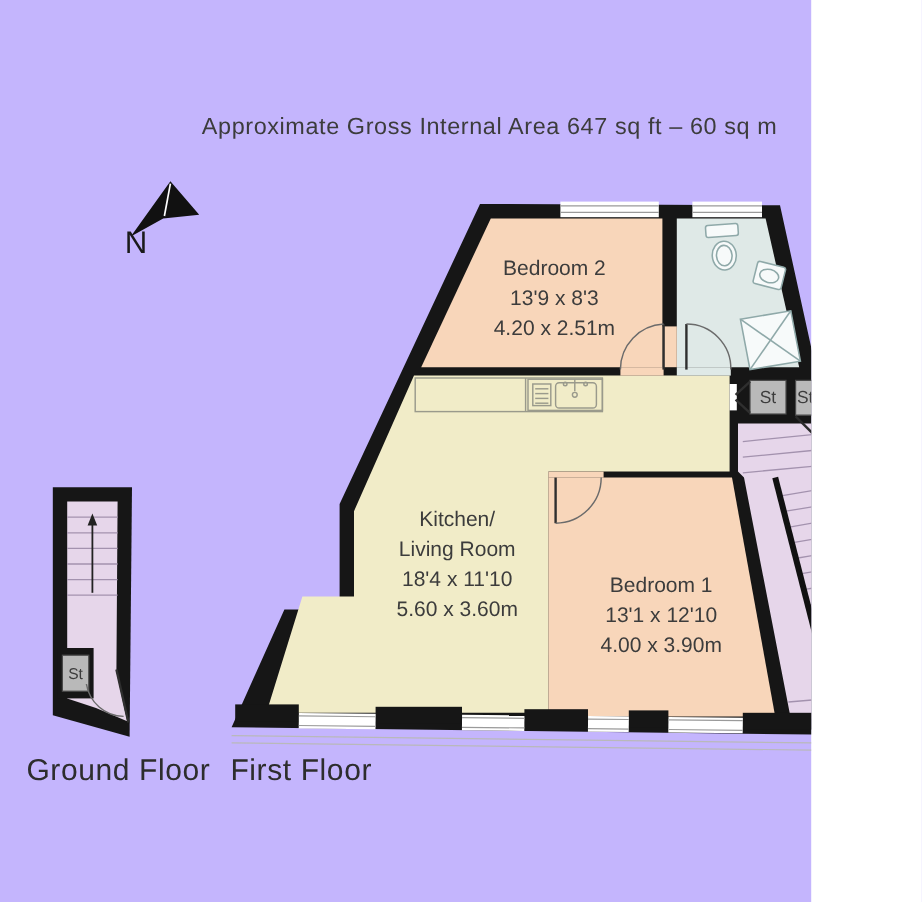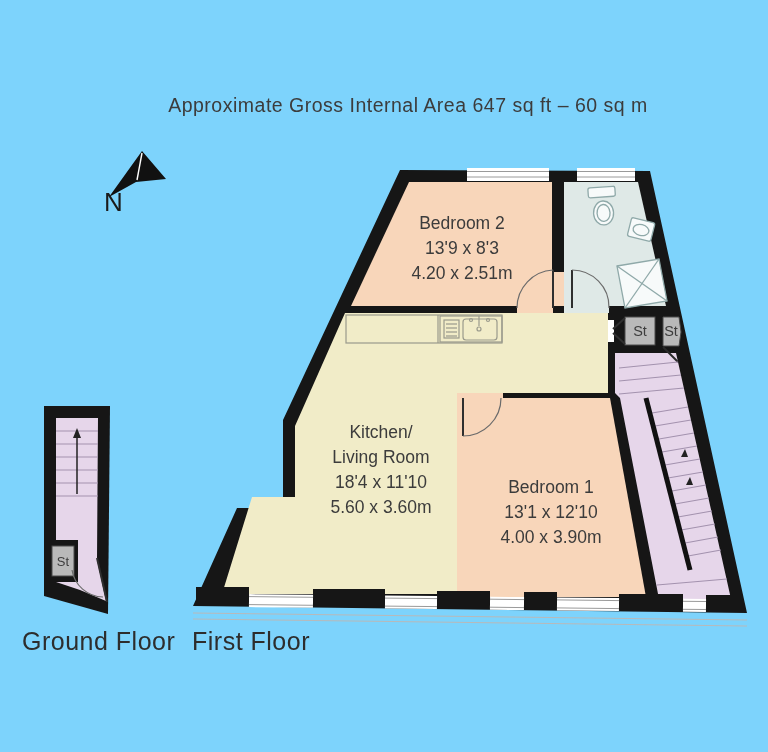--- a/index.html
+++ b/index.html
@@ -1,16 +1,16 @@
 <!DOCTYPE html>
 <html style="--c-wall: #161616; --c-bedroom: #f8d6ba; --c-kitchen: #f1ecc8; --c-bathroom: #dfe9e7; --c-stairs: #e6d6ea; --c-storage: #b9b9b9; --c-fixture: #8fa9a9; --c-tread: #a392ae; --c-text: #3c3c3c;"><head>
 <meta charset="utf-8">
 <style>
   html,body{margin:0;padding:0;background:#ffffff;}
-  .page{position:relative;width:768px;height:752px;background:#7dd3fc;overflow:hidden;
+  .page{position:relative;width:676px;height:752px;background:#c4b5fd;overflow:hidden;
         font-family:"Liberation Sans",sans-serif;}
   svg{display:block;}
   text{font-family:"Liberation Sans",sans-serif;fill:var(--c-text);}
   .title-text{font-size:19.5px;letter-spacing:.5px;}
   .room-label{font-size:17.5px;text-anchor:middle;}
   .st-label{font-size:14.5px;text-anchor:middle;}
   .st-label-sm{font-size:13px;text-anchor:middle;}
   .floor-label{font-size:25px;fill:#2d2d2d;letter-spacing:.5px;}
   .compass-n{font-size:26px;fill:#1a1a1a;}
   .wall{fill:var(--c-wall);}

